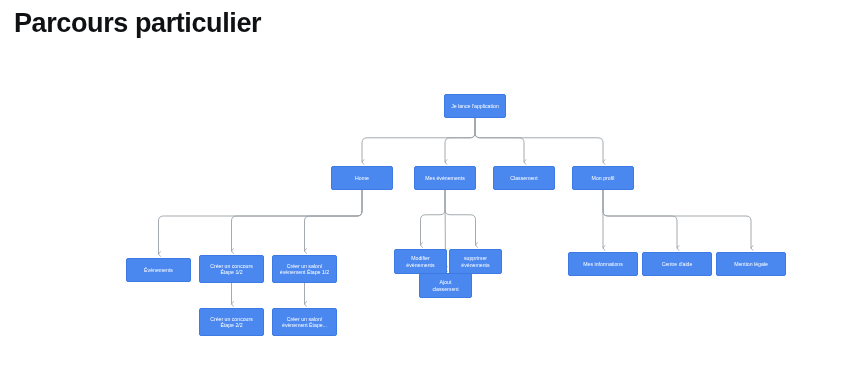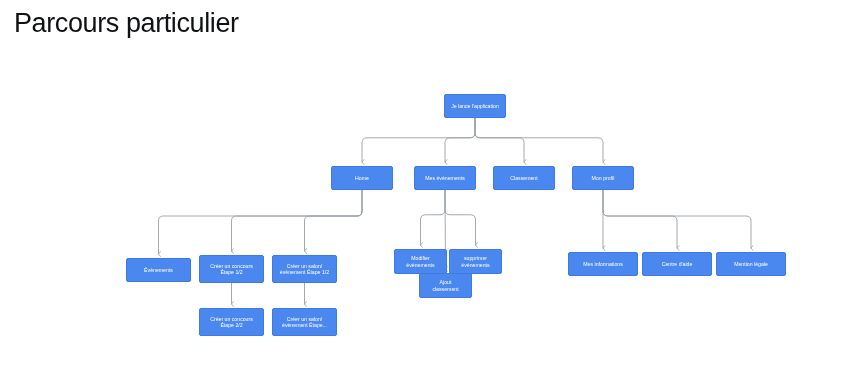--- a/index.html
+++ b/index.html
@@ -17,21 +17,21 @@
     width: 855px;
     height: 389px;
     background: #ffffff;
     overflow: hidden;
   }
   #page-title {
     position: absolute;
     left: 14px;
     top: 8px;
     font-size: 27px;
-    font-weight: normal;
+    font-weight: bold;
     color: #101113;
     letter-spacing: -0.4px;
     white-space: nowrap;
   }
   #edges {
     position: absolute;
     left: 0;
     top: 0;
     width: 855px;
     height: 389px;

